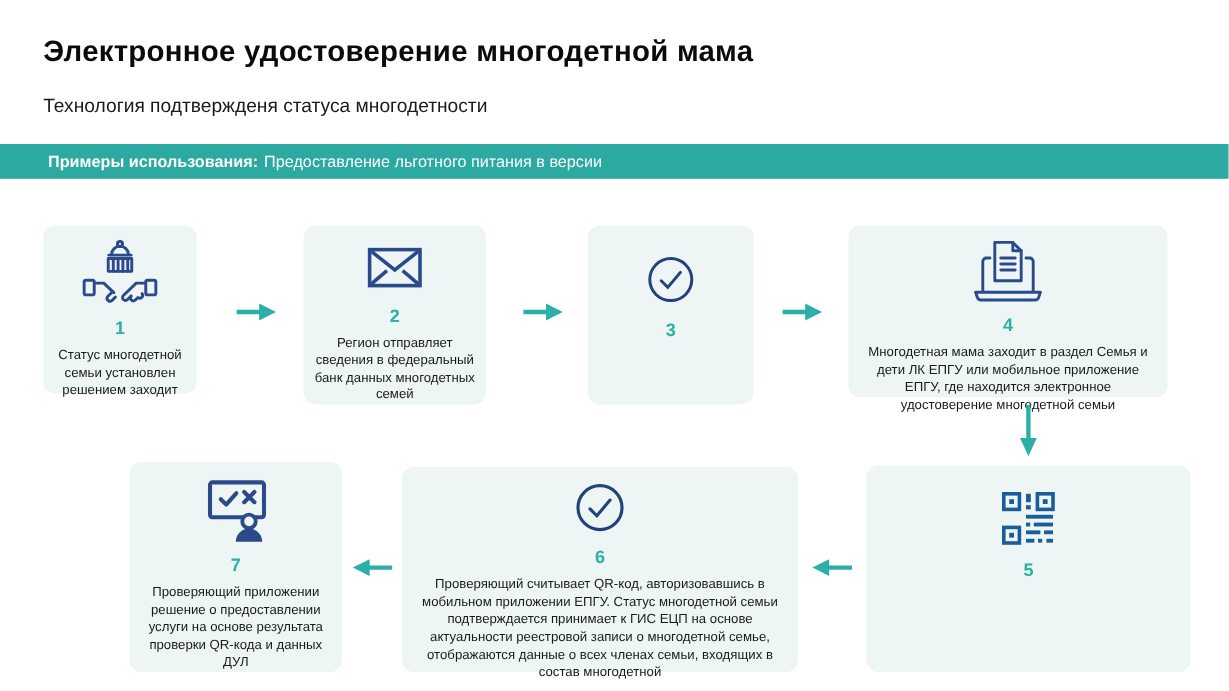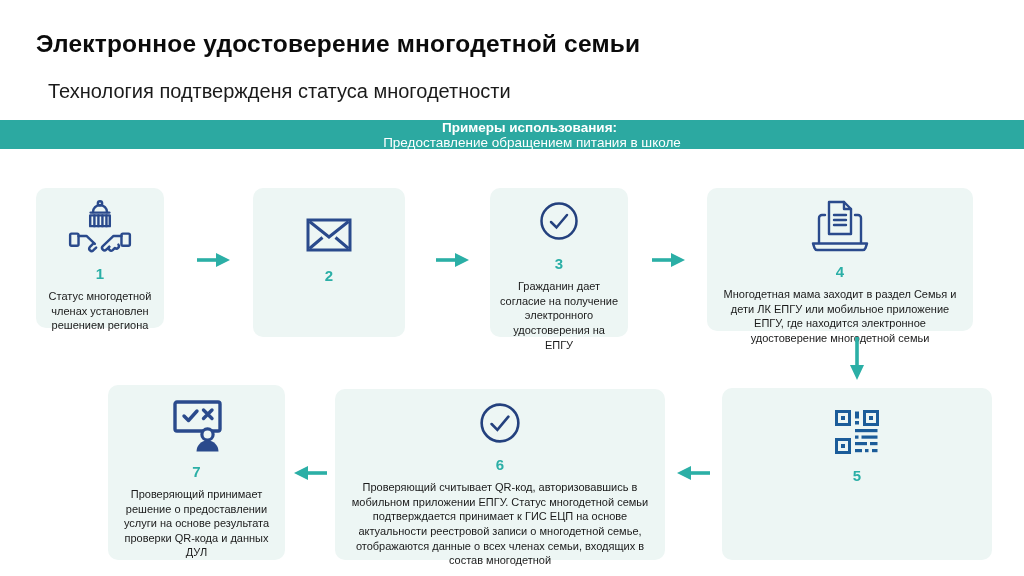--- a/index.html
+++ b/index.html
@@ -5,26 +5,26 @@
   html,body{margin:0;padding:0;background:#fff;}
   #canvas{
     position:relative;width:1024px;height:576px;background:#ffffff;
     font-family:"Liberation Sans", sans-serif;overflow:hidden;
   }
   .title{
     position:absolute;left:36px;top:30px;font-size:24.5px;font-weight:bold;
     color:#0b0b0b;letter-spacing:.2px;
   }
   .subtitle{
-    position:absolute;left:36px;top:80px;font-size:20px;color:#1a1a1a;margin-left:12px;
+    position:absolute;left:36px;top:80px;font-size:16px;color:#1a1a1a;
   }
   .banner{
     position:absolute;left:0;top:120px;width:1024px;height:29px;
     background:#2CA9A1;color:#ffffff;display:flex;align-items:center;
-    padding-left:40px;box-sizing:border-box;font-size:13.5px;flex-direction:column;
+    padding-left:40px;box-sizing:border-box;font-size:13.5px;
   }
   .banner .b{font-weight:bold;margin-right:5px;}
   .card{
     position:absolute;background:#EDF6F4;border-radius:10px;
     display:flex;flex-direction:column;align-items:center;
     text-align:center;box-sizing:border-box;padding:0 9px;
   }
   .icon-wrap{
     height:58px;display:flex;align-items:flex-end;justify-content:center;
     margin-top:12px;
@@ -36,26 +36,26 @@
     font-size:11px;line-height:1.33;color:#1a1a1a;margin-top:7px;
   }
   .arrow{position:absolute;line-height:0;}
   svg{display:block;}
 </style>
 </head>
 <body>
 
 <div id="canvas">
 
-  <div class="title">Электронное удостоверение многодетной семьи</div>
+  <div class="title">Электронное удостоверение многодетной мама</div>
   <div class="subtitle">Технология подтверждeня статуса многодетности</div>
 
   <div class="banner">
     <span class="b">Примеры использования:</span>
-    <span>Предоставление обращением питания в школе</span>
+    <span>Предоставление льготного питания в версии</span>
   </div>
 
   <div class="card" style="left:36px;top:188px;width:128px;height:140px;">
     <div class="icon-wrap">
       <svg width="64" height="56" viewBox="0 0 68 60">
         <g fill="none" stroke="#2A4A8C" stroke-width="2.6" stroke-linecap="round" stroke-linejoin="round">
           <circle cx="34" cy="3.6" r="2.3"></circle>
           <path d="M26.5 13 a7.5 7.5 0 0 1 15 0"></path>
           <path d="M24 13.5 h20"></path>
           <rect x="23.5" y="16.5" width="21" height="11.5"></rect>
@@ -63,61 +63,61 @@
           <rect x="2" y="36" width="9" height="13" rx="1.5"></rect>
           <rect x="57" y="36" width="9" height="13" rx="1.5"></rect>
           <path d="M11 38.5 h8.5 l9 8.5"></path>
           <path d="M57 38.5 h-8.5 l-11.5 11 a2.6 2.6 0 0 0 3.7 3.7 l3.2-3.1"></path>
           <path d="M43.9 50.1 a2.6 2.6 0 0 0 3.7 3.6 l2.4-2.3 a2.6 2.6 0 0 0 3.7-3.6"></path>
           <path d="M27 46.5 l-4 4 a2.6 2.6 0 0 0 3.7 3.6 l3.2-3.1"></path>
         </g>
       </svg>
     </div>
     <div class="num">1</div>
-    <div class="txt">Статус многодетной членах установлен решением региона</div>
+    <div class="txt">Статус многодетной семьи установлен решением заходит</div>
   </div>
 
   <div class="arrow" style="left:197px;top:252px;">
     <svg width="34" height="16" viewBox="0 0 34 16">
       <path d="M0 8 H20" stroke="#2BAFA6" stroke-width="3.6"></path>
       <polygon points="19,1 33,8 19,15" fill="#2BAFA6"></polygon>
     </svg>
   </div>
 
   <div class="card" style="left:253px;top:188px;width:152px;height:149px;">
     <div class="icon-wrap">
       <svg width="46" height="34" viewBox="0 0 46 34" style="margin-bottom:6px;">
         <g fill="none" stroke="#2A4A8C" stroke-width="3">
           <rect x="2" y="2" width="42" height="30"></rect>
           <path d="M3.5 3.5 L23 19 L42.5 3.5"></path>
           <path d="M3.5 30.5 L16.5 19.5 M42.5 30.5 L29.5 19.5"></path>
         </g>
       </svg>
     </div>
     <div class="num">2</div>
+    <div class="txt">Регион отправляет сведения в федеральный банк данных многодетных семей</div>
   </div>
 
   <div class="arrow" style="left:436px;top:252px;">
     <svg width="34" height="16" viewBox="0 0 34 16">
       <path d="M0 8 H20" stroke="#2BAFA6" stroke-width="3.6"></path>
       <polygon points="19,1 33,8 19,15" fill="#2BAFA6"></polygon>
     </svg>
   </div>
 
   <div class="card" style="left:490px;top:188px;width:138px;height:149px;">
     <div class="icon-wrap">
       <svg width="42" height="42" viewBox="0 0 42 42" style="margin-bottom:4px;">
         <g fill="none" stroke="#24417E" stroke-width="2.5" stroke-linecap="round">
           <circle cx="21" cy="21" r="17.5"></circle>
           <path d="M13 22 l5.5 5.5 L29 15"></path>
         </g>
       </svg>
     </div>
     <div class="num">3</div>
-    <div class="txt">Гражданин дает согласие на получение электронного удостоверения на ЕПГУ</div>
   </div>
 
   <div class="arrow" style="left:652px;top:252px;">
     <svg width="34" height="16" viewBox="0 0 34 16">
       <path d="M0 8 H20" stroke="#2BAFA6" stroke-width="3.6"></path>
       <polygon points="19,1 33,8 19,15" fill="#2BAFA6"></polygon>
     </svg>
   </div>
 
   <div class="card" style="left:707px;top:188px;width:266px;height:143px;">
@@ -205,16 +205,16 @@
         <g fill="none" stroke="#2A4A8C" stroke-width="3.4" stroke-linecap="round" stroke-linejoin="round">
           <rect x="8" y="4" width="45" height="29" rx="2"></rect>
           <path d="M17 18 l4.5 4.5 L30 13"></path>
           <path d="M36.5 12 l8.5 8.5 M45 12 l-8.5 8.5"></path>
         </g>
         <circle cx="40.5" cy="36.5" r="5.6" fill="#EDF6F4" stroke="#2A4A8C" stroke-width="3.2"></circle>
         <path d="M29.5 53.5 a11 11 0 0 1 22 0 z" fill="#2A4A8C"></path>
       </svg>
     </div>
     <div class="num">7</div>
-    <div class="txt">Проверяющий принимает решение о предоставлении услуги на основе результата проверки QR-кода и данных ДУЛ</div>
+    <div class="txt">Проверяющий приложении решение о предоставлении услуги на основе результата проверки QR-кода и данных ДУЛ</div>
   </div>
 
 </div>
 
 </body></html>

